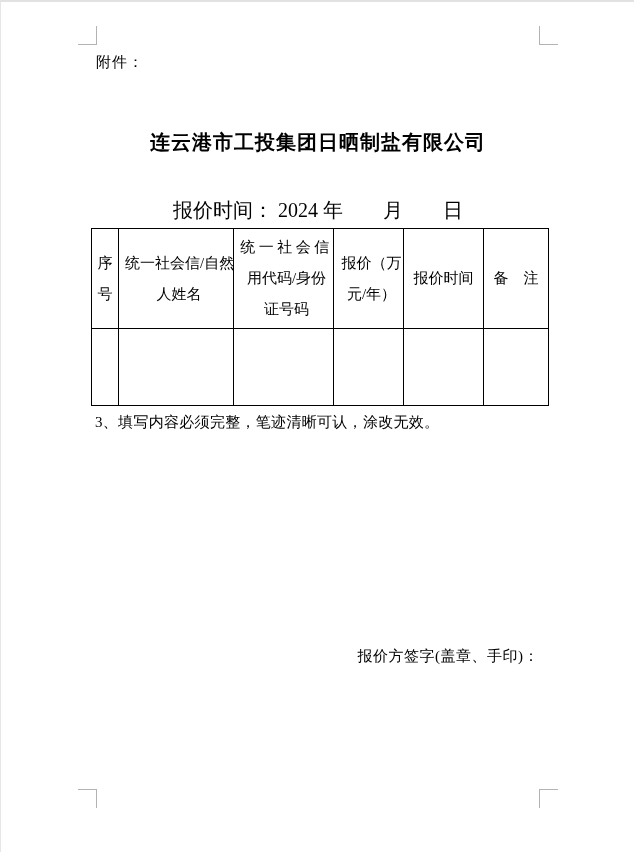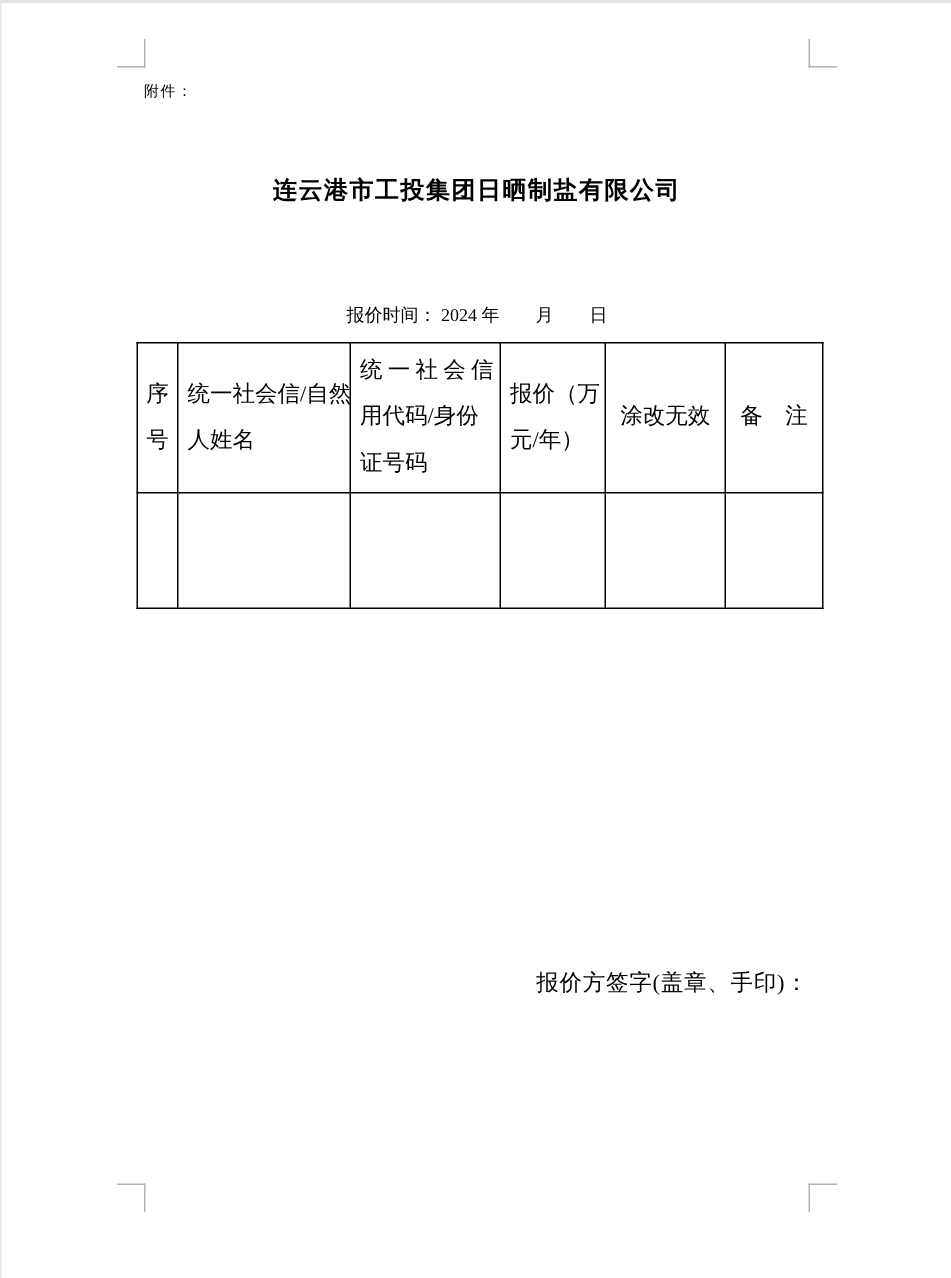--- a/index.html
+++ b/index.html
@@ -20,44 +20,44 @@
     background: #e6e6e6;
   }
   .corner-mark { position: absolute; width: 19px; height: 19px; }
   .corner-mark.tl { left: 78px;  top: 26px;  border-right: 1px solid #b3b3b3; border-bottom: 1px solid #b3b3b3; }
   .corner-mark.tr { left: 539px; top: 26px;  border-left: 1px solid #b3b3b3;  border-bottom: 1px solid #b3b3b3; }
   .corner-mark.bl { left: 78px;  top: 789px; border-right: 1px solid #b3b3b3; border-top: 1px solid #b3b3b3; }
   .corner-mark.br { left: 539px; top: 789px; border-left: 1px solid #b3b3b3;  border-top: 1px solid #b3b3b3; }
 
   .attachment {
     position: absolute; left: 96px; top: 52px;
-    font-size: 10px; line-height: 20px; letter-spacing: 1px;
+    font-size: 15px; line-height: 20px; letter-spacing: 1px;
   }
   .title-block {
-    position: absolute; left: 97px; top: 110px; width: 442px;
+    position: absolute; left: 97px; top: 124px; width: 442px;
     text-align: center; font-weight: bold;
-    font-size: 16px; line-height: 36px; letter-spacing: 1px;
+    font-size: 20px; line-height: 36px; letter-spacing: 1px;
   }
   .quote-time {
     position: absolute; left: 97px; top: 200px; width: 442px;
-    text-align: center; font-size: 12px; line-height: 20px;
+    text-align: center; font-size: 20px; line-height: 20px;
   }
   table.quote-table {
     position: absolute; left: 91px; top: 228px;
     border-collapse: collapse; table-layout: fixed; width: 457px;
   }
   table.quote-table td {
     border: 1px solid #000000;
     font-size: 15px;
     vertical-align: middle;
     padding: 0;
   }
   tr.hdr td { height: 100px; }
   tr.body-row td { height: 77px; }
-  .cell-lines { display: flex; flex-direction: column; justify-content: center; }
+  .cell-lines { display: flex; flex-direction: column; justify-content: center; text-align: center; }
   .cell-lines div { line-height: 31px; white-space: nowrap; }
   .c-center { text-align: center; }
   .c-left div { padding-left: 6px; }
   .track { letter-spacing: 3.5px; }
 
   .notes {
     position: absolute; left: 95px; top: 406px; width: 450px;
     font-size: 15px;
   }
   .notes div { line-height: 33.5px; white-space: nowrap; letter-spacing: 0.3px; }
@@ -117,36 +117,37 @@
       </div>
     </td>
     <td>
       <div class="cell-lines c-left">
         <div>报价（万</div>
         <div>元/年）</div>
       </div>
     </td>
     <td>
       <div class="cell-lines c-center">
-        <div>涂改无效</div>
+        <div>报价时间</div>
       </div>
     </td>
     <td>
       <div class="cell-lines c-center">
         <div>备　注</div>
       </div>
     </td>
   </tr>
   <tr class="body-row">
     <td></td>
     <td></td>
     <td></td>
     <td></td>
     <td></td>
     <td></td>
   </tr>
 </tbody>
   </table>
 
 <div class="notes">
+  <div>3、填写内容必须完整，笔迹清晰可认，涂改无效。</div>
 </div>
 
 <div class="signature">报价方签字(盖章、手印)：</div>
 
 </body></html>

